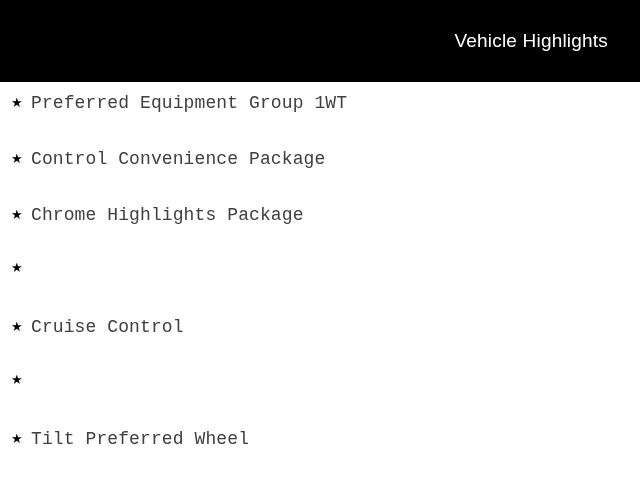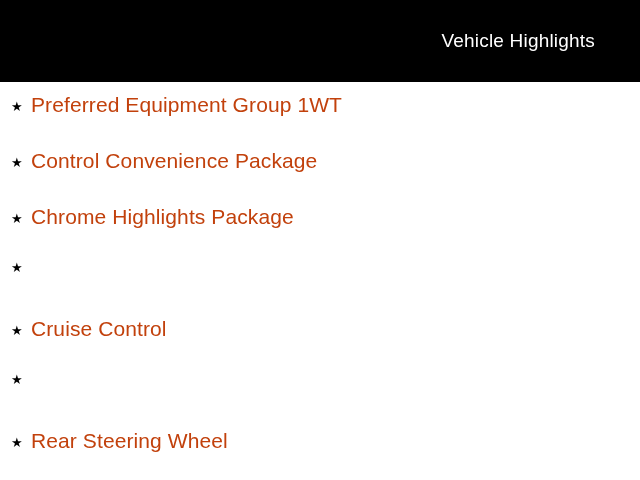--- a/index.html
+++ b/index.html
@@ -21,21 +21,21 @@
     box-sizing: border-box;
   }
   .header-bar {
     width: 640px;
     height: 82px;
     background: #000000;
     display: flex;
     align-items: center;
     justify-content: flex-end;
     box-sizing: border-box;
-    padding-right: 45px;
+    padding-right: 32px;
   }
   .header-title {
     color: #ffffff;
     font-size: 19px;
     font-weight: 400;
     letter-spacing: 0.2px;
     line-height: 1;
     padding-bottom: 2px;
   }
   .highlight-list {
@@ -54,25 +54,26 @@
   .bullet-star {
     color: #000000;
     font-size: 13px;
     line-height: 1;
     width: 20px;
     flex: 0 0 20px;
     text-align: left;
     transform: translateY(-1px);
   }
   .item-label {
-    color: #c2410c;
-    font-size: 21px;
+    color: #404040;
+    font-size: 18px;
     font-weight: 400;
     line-height: 1;
     letter-spacing: 0.1px;
+    font-family: Liberation Mono, monospace;
   }
 </style>
 </head>
 <body>
 
 <div class="page">
 
   <div class="header-bar">
     <div class="header-title">Vehicle Highlights</div>
   </div>
@@ -95,17 +96,17 @@
     </li>
     <li class="highlight-item">
       <span class="bullet-star">★</span>
       <span class="item-label">Cruise Control</span>
     </li>
     <li class="highlight-item">
       <span class="bullet-star">★</span>
     </li>
     <li class="highlight-item">
       <span class="bullet-star">★</span>
-      <span class="item-label">Rear Steering Wheel</span>
+      <span class="item-label">Tilt Preferred Wheel</span>
     </li>
   </ul>
 
 </div>
 
 </body></html>

